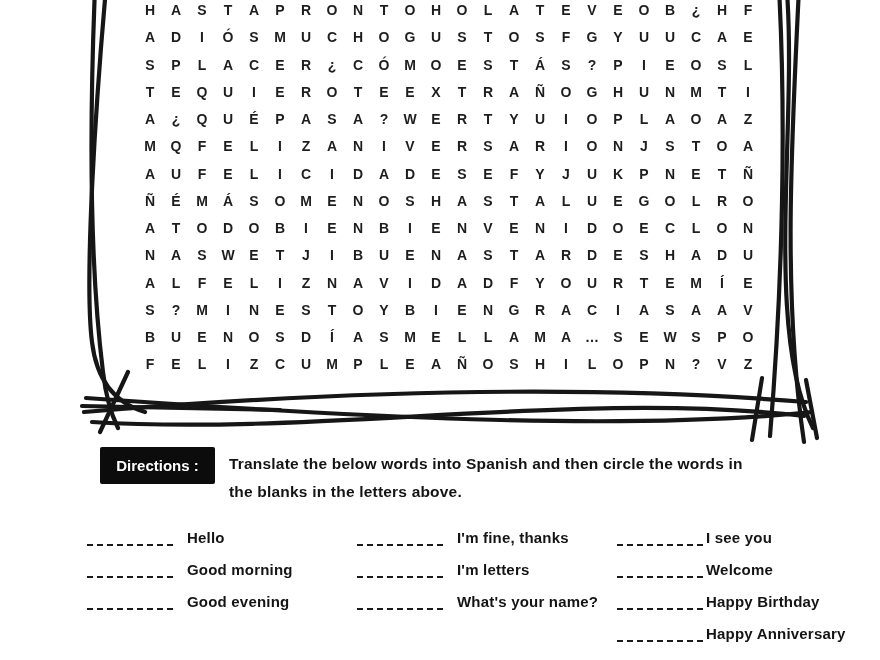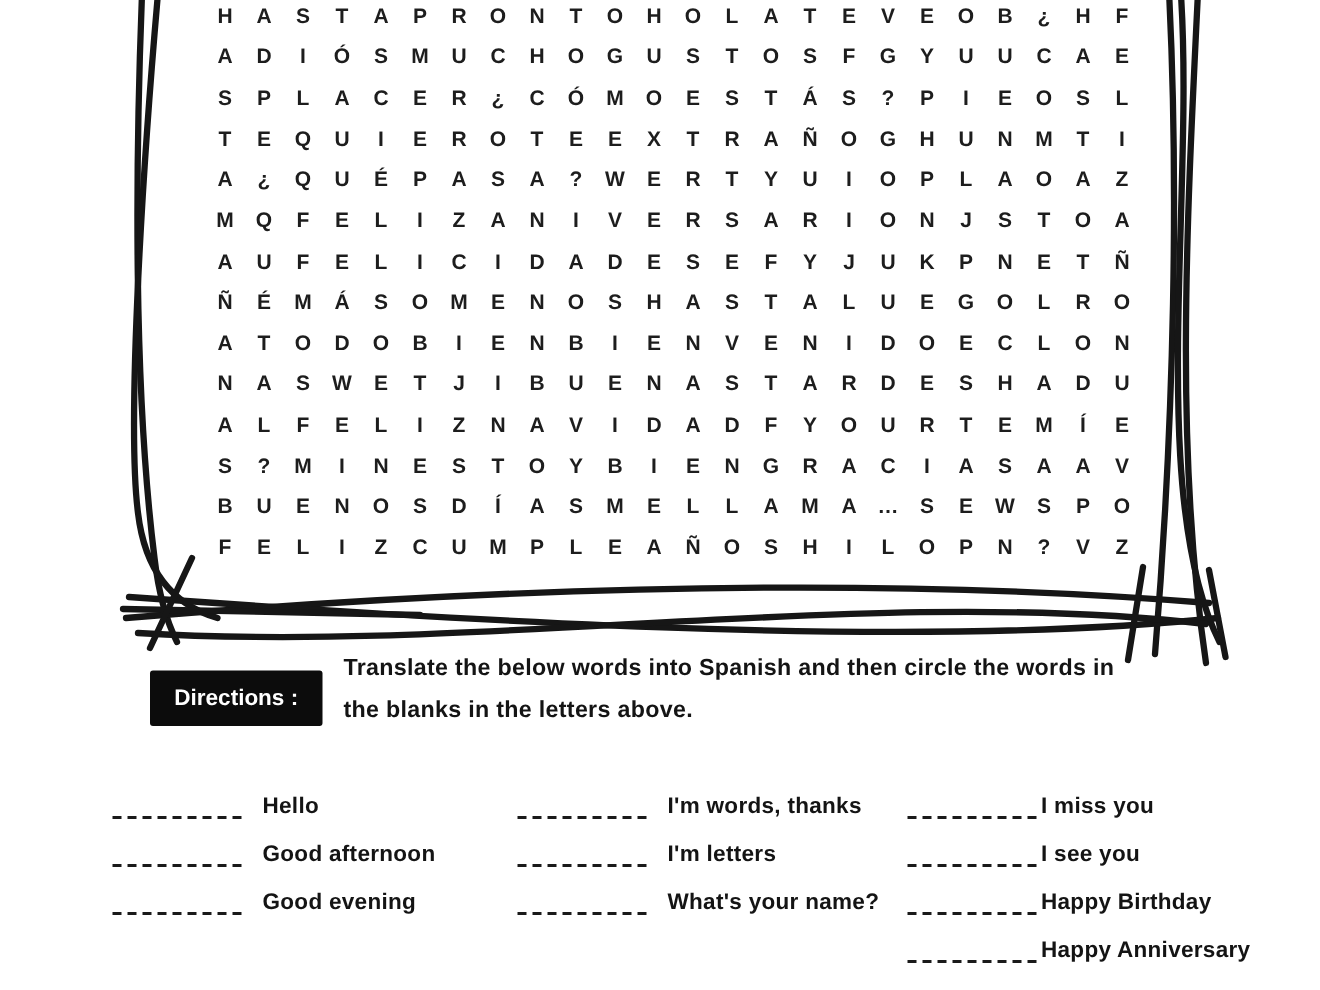--- a/index.html
+++ b/index.html
@@ -19,26 +19,26 @@
   
   .frame-svg{position:absolute;left:0;top:0;width:880px;height:660px;pointer-events:none;}
   .frame-svg path{fill:none;stroke:#161616;stroke-width:4.2;stroke-linecap:round;}
   
   .dir-label{
     position:absolute;left:100px;top:447px;width:115px;height:37px;
     background:#0c0c0c;color:#ffffff;display:flex;align-items:center;justify-content:center;
     font-weight:700;font-size:15px;border-radius:2px;
   }
   .dir-text{
-    position:absolute;left:229px;top:432px;width:516px;
+    position:absolute;left:229px;top:450px;width:516px;
     font-weight:700;font-size:15.5px;line-height:28px;color:#141414;
     letter-spacing:0.2px;
   }
   
-  .word-list{position:absolute;left:0;top:521px;width:846px;height:139px;}
+  .word-list{position:absolute;left:12px;top:521px;width:846px;height:139px;}
   .wl-col{position:absolute;top:0;}
   .wl-col-0{left:75px;}
   .wl-col-1{left:345px;}
   .wl-col-2{left:605px;}
   .wl-item{height:32px;display:flex;align-items:center;}
   .blank{
     width:86px;height:15px;border-bottom:2.5px dashed #1a1a1a;
     flex:none;
   }
   .wl-col-0 .blank,.wl-col-1 .blank{margin-right:14px;}
@@ -442,52 +442,52 @@
   <div class="dir-text">Translate the below words into Spanish and then circle the words in the blanks in the letters above.</div>
 
   <div class="word-list">
       <div class="wl-col wl-col-0">
         <div class="wl-item">
           <span class="blank"></span>
           <span class="wl-label">Hello</span>
         </div>
         <div class="wl-item">
           <span class="blank"></span>
-          <span class="wl-label">Good afternoon</span>
+          <span class="wl-label">Good morning</span>
         </div>
         <div class="wl-item">
           <span class="blank"></span>
           <span class="wl-label">Good evening</span>
         </div>
       </div>
       <div class="wl-col wl-col-1">
         <div class="wl-item">
           <span class="blank"></span>
-          <span class="wl-label">I'm words, thanks</span>
+          <span class="wl-label">I'm fine, thanks</span>
         </div>
         <div class="wl-item">
           <span class="blank"></span>
           <span class="wl-label">I'm letters</span>
         </div>
         <div class="wl-item">
           <span class="blank"></span>
           <span class="wl-label">What's your name?</span>
         </div>
       </div>
       <div class="wl-col wl-col-2">
         <div class="wl-item">
           <span class="blank"></span>
-          <span class="wl-label">I miss you</span>
-        </div>
-        <div class="wl-item">
-          <span class="blank"></span>
           <span class="wl-label">I see you</span>
         </div>
         <div class="wl-item">
           <span class="blank"></span>
+          <span class="wl-label">Welcome</span>
+        </div>
+        <div class="wl-item">
+          <span class="blank"></span>
           <span class="wl-label">Happy Birthday</span>
         </div>
         <div class="wl-item">
           <span class="blank"></span>
           <span class="wl-label">Happy Anniversary</span>
         </div>
       </div>
     </div>
 
 </div>

